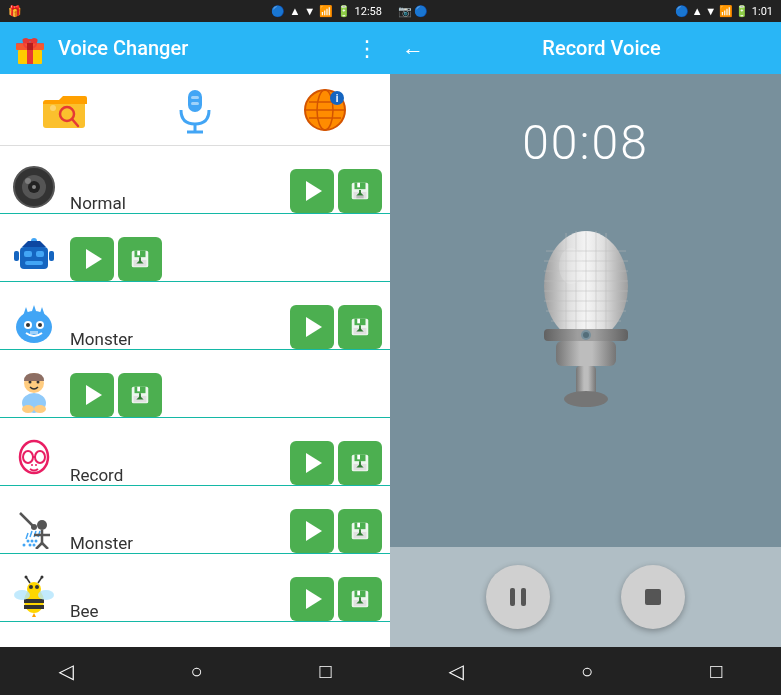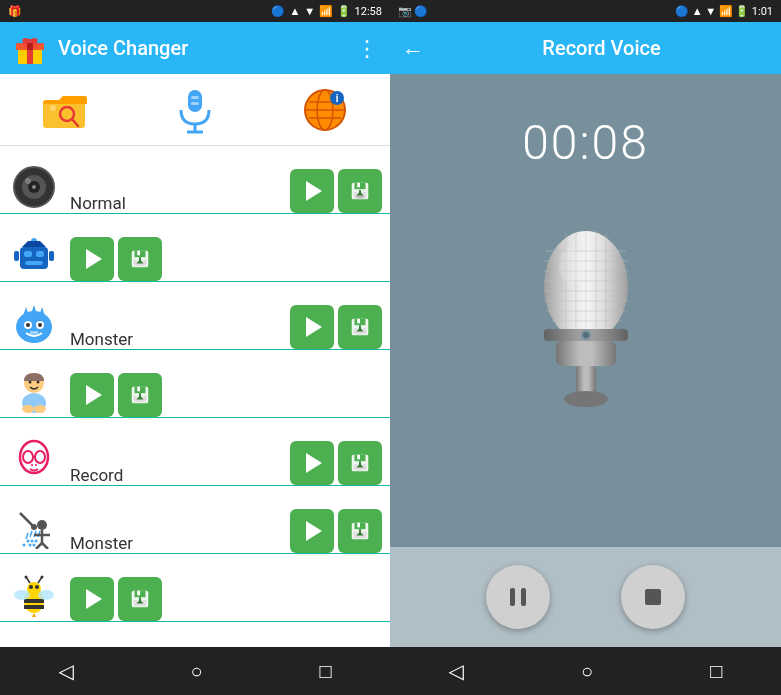--- a/index.html
+++ b/index.html
@@ -478,20 +478,21 @@
           <ellipse cx="34" cy="22" rx="8" ry="5" fill="#b3e5fc" opacity="0.8"></ellipse>
 
           <line x1="18" y1="10" x2="14" y2="4" stroke="#333" stroke-width="1.5"></line>
           <line x1="26" y1="10" x2="30" y2="4" stroke="#333" stroke-width="1.5"></line>
           <circle cx="14" cy="4" r="1.5" fill="#333"></circle>
           <circle cx="30" cy="4" r="1.5" fill="#333"></circle>
 
           <path d="M22 40 L19 46 L25 46 Z" fill="#ffa000"></path>
         </svg>
       </div>
+      <span class="voice-item-name">Bee</span>
       <div class="btn-play">
         <div class="play-triangle"></div>
       </div>
       <div class="btn-save">
         <svg viewBox="0 0 24 24" width="22" height="22">
           <rect x="3" y="3" width="18" height="18" rx="2" fill="#fff" opacity="0.9"></rect>
           <rect x="6" y="3" width="12" height="7" fill="#4caf50"></rect>
           <rect x="9" y="3" width="3" height="5" fill="#fff"></rect>
           <rect x="5" y="13" width="14" height="7" fill="#e0e0e0"></rect>
           <path d="M12 13 L16 17 L8 17 Z" fill="#2e7d32"></path>

